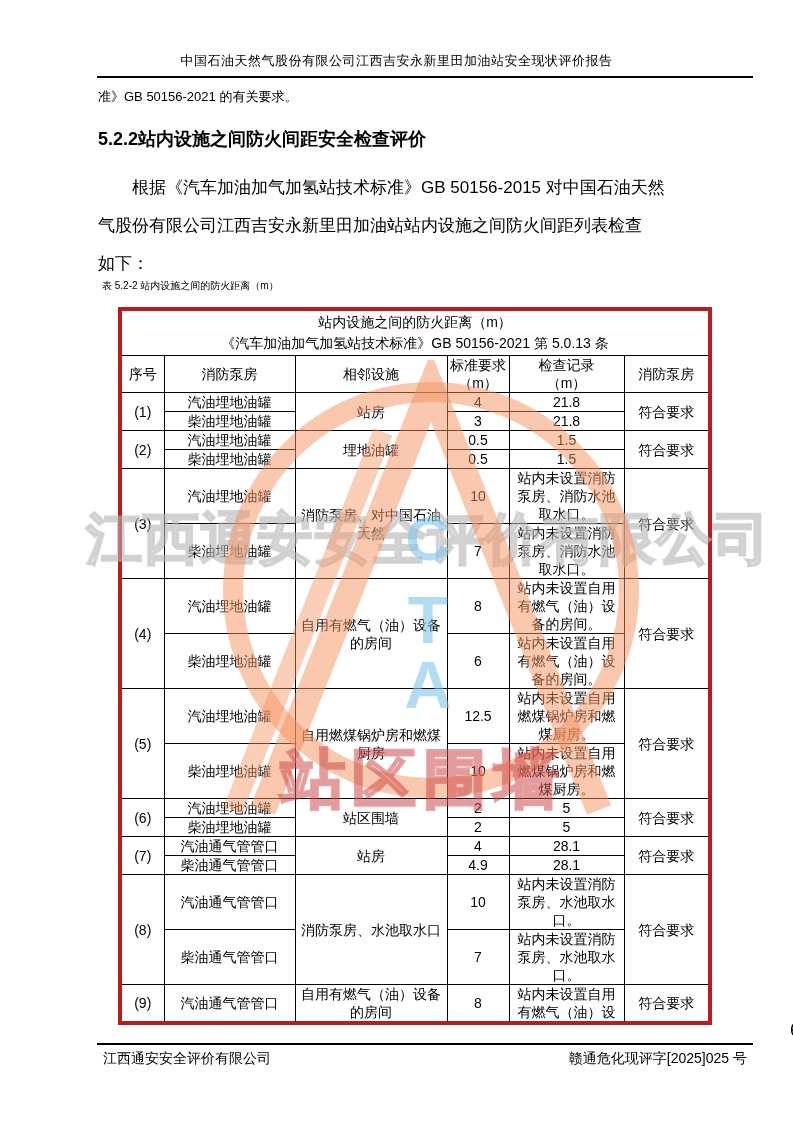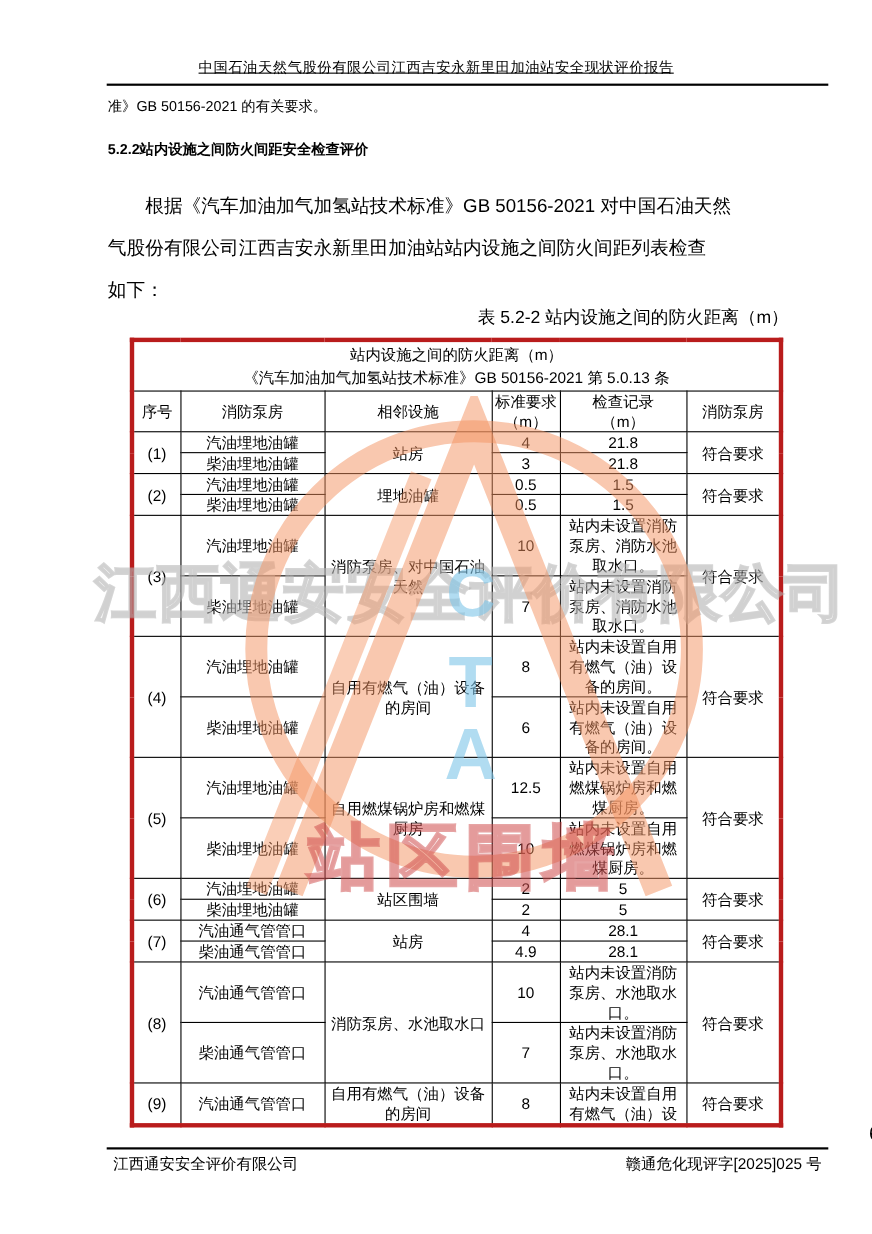--- a/index.html
+++ b/index.html
@@ -1,28 +1,28 @@
 <!DOCTYPE html>
 <html><head>
 <meta charset="utf-8">
 <style>
   html,body{margin:0;padding:0;background:#e8e8e8;}
   .page{
     position:relative;width:793px;height:1122px;background:#ffffff;
     font-family:"Liberation Sans", sans-serif;color:#000;overflow:hidden;
   }
-  .hdr{position:absolute;top:52px;left:0;width:100%;text-align:center;font-size:13px;letter-spacing:.5px;text-decoration:underline;}
+  .hdr{position:absolute;top:52px;left:0;width:100%;text-align:center;font-size:13px;letter-spacing:.5px;}
   .hrule{position:absolute;top:76px;left:97px;width:656px;border-top:2px solid #000;}
   .intro{position:absolute;top:88px;left:98px;font-size:13px;}
-  .sec{position:absolute;top:127px;left:98px;font-size:13px;font-weight:bold;}
+  .sec{position:absolute;top:127px;left:98px;font-size:18px;font-weight:bold;}
   .para{position:absolute;left:98px;width:656px;font-size:17px;}
   .p1{top:176px;text-indent:2em;}
   .p2{top:214px;}
   .p3{top:252px;}
-  .cap{position:absolute;top:279px;left:127px;width:590px;text-align:right;font-size:16px;}
+  .cap{position:absolute;top:279px;left:102px;width:590px;text-align:left;font-size:10px;}
   .dtable{
     position:absolute;left:118px;top:307px;width:590px;
     border-collapse:collapse;table-layout:fixed;font-size:14px;border:4px solid #b91c1c;
   }
   .dtable td,.dtable th{
     border:1px solid #000;text-align:center;vertical-align:middle;
     padding:0 2px;line-height:18px;font-weight:normal;word-break:break-all;
   }
   .spanrow td{height:44px;line-height:21px;}
   .headrow th{height:36px;}
@@ -48,21 +48,21 @@
 </head>
 <body>
 
 <div class="page">
 
   <div class="hdr">中国石油天然气股份有限公司江西吉安永新里田加油站安全现状评价报告</div>
   <div class="hrule"></div>
 
   <div class="intro">准》GB 50156-2021 的有关要求。</div>
   <div class="sec">5.2.2站内设施之间防火间距安全检查评价</div>
-  <div class="para p1">根据《汽车加油加气加氢站技术标准》GB 50156-2021 对中国石油天然</div>
+  <div class="para p1">根据《汽车加油加气加氢站技术标准》GB 50156-2015 对中国石油天然</div>
   <div class="para p2">气股份有限公司江西吉安永新里田加油站站内设施之间防火间距列表检查</div>
   <div class="para p3">如下：</div>
 
   <div class="cap">表 5.2-2  站内设施之间的防火距离（m）</div>
 
   <table class="dtable">
     <colgroup>
         <col style="width: 44px;">
         <col style="width: 131px;">
         <col style="width: 152px;">

